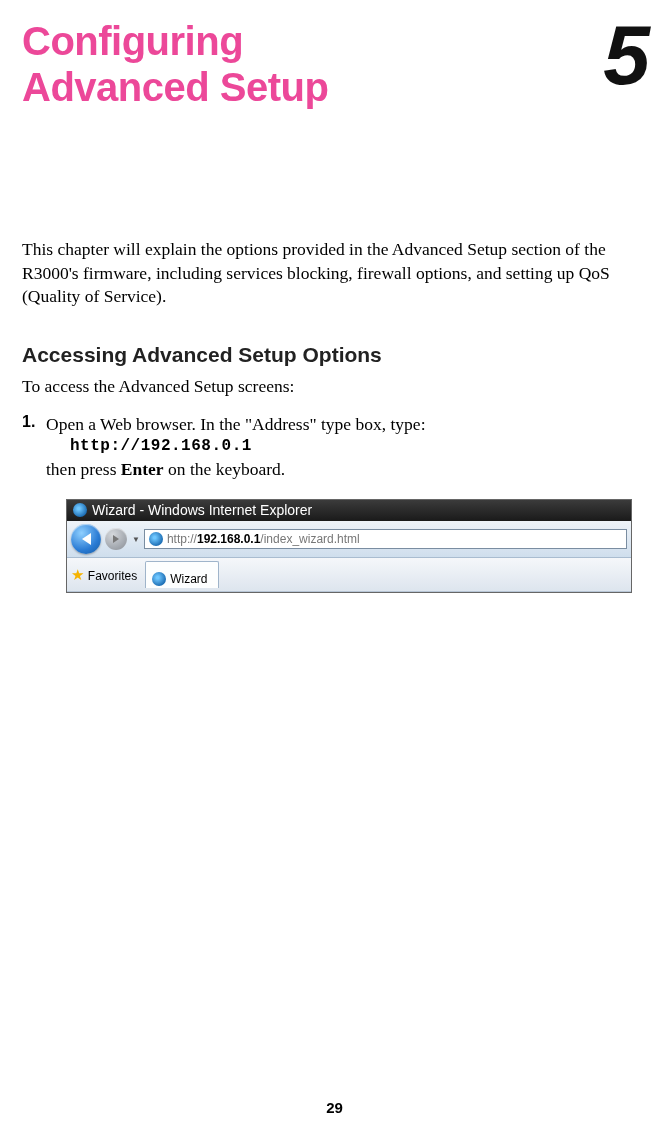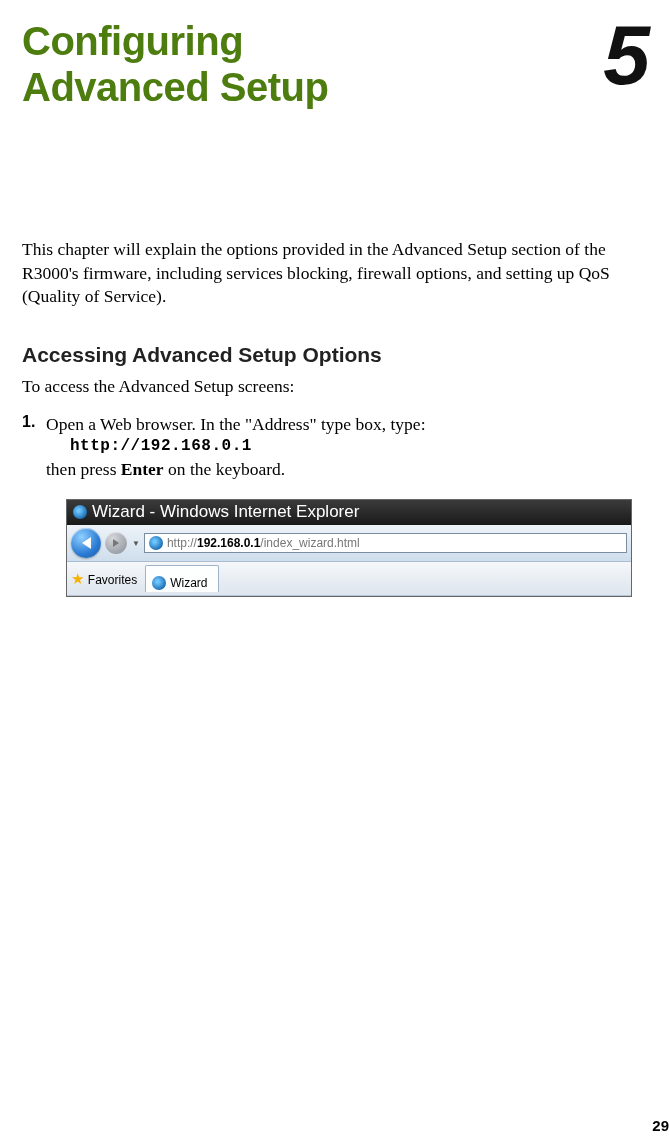--- a/index.html
+++ b/index.html
@@ -22,21 +22,21 @@
       display: flex;
       justify-content: space-between;
       align-items: flex-start;
     }
     .chapter-title {
       font-family: 'Trebuchet MS', Arial, sans-serif;
       font-weight: bold;
       font-size: 40px;
       line-height: 1.15;
       margin: 0;
-      color: #4d7c0f;
+      color: #ec4899;
       letter-spacing: -0.5px;
     }
     .chapter-number {
       font-family: 'Trebuchet MS', Arial, sans-serif;
       font-weight: bold;
       font-size: 84px;
       line-height: 0.9;
       margin: 0;
       color: #111;
       font-style: italic;
@@ -90,21 +90,21 @@
       width: 566px;
       border: 1px solid #666;
       box-sizing: border-box;
       font-family: 'Segoe UI', Tahoma, sans-serif;
       font-size: 12px;
       background: #f4f4f4;
     }
     .ie-title {
       background: linear-gradient(to bottom, #3b3b3b 0%, #1a1a1a 100%);
       color: #fff;
-      font-size: 17px;
+      font-size: 14px;
       padding: 2px 6px 3px 6px;
       display: flex;
       align-items: center;
       gap: 5px;
     }
     .ie-icon-small {
       width: 14px;
       height: 14px;
       background: radial-gradient(circle at 40% 40%, #6fc7ff 10%, #1e6fb5 70%);
       border-radius: 50%;
@@ -190,24 +190,24 @@
       border: 1px solid #9fb4ca;
       border-bottom: none;
       padding: 10px 10px 2px 6px;
       display: flex;
       align-items: center;
       gap: 4px;
       border-radius: 2px 2px 0 0;
     }
     .page-number {
       position: absolute;
-      bottom: 14px;
+      bottom: 32px;
       left: 0;
       width: 100%;
-      text-align: right;
+      text-align: center;
       font-family: Arial, sans-serif;
       font-weight: bold;
       font-size: 15px;
     }
     .bold {
       font-weight: bold;
     }
   </style>
 </head>
 <body>

